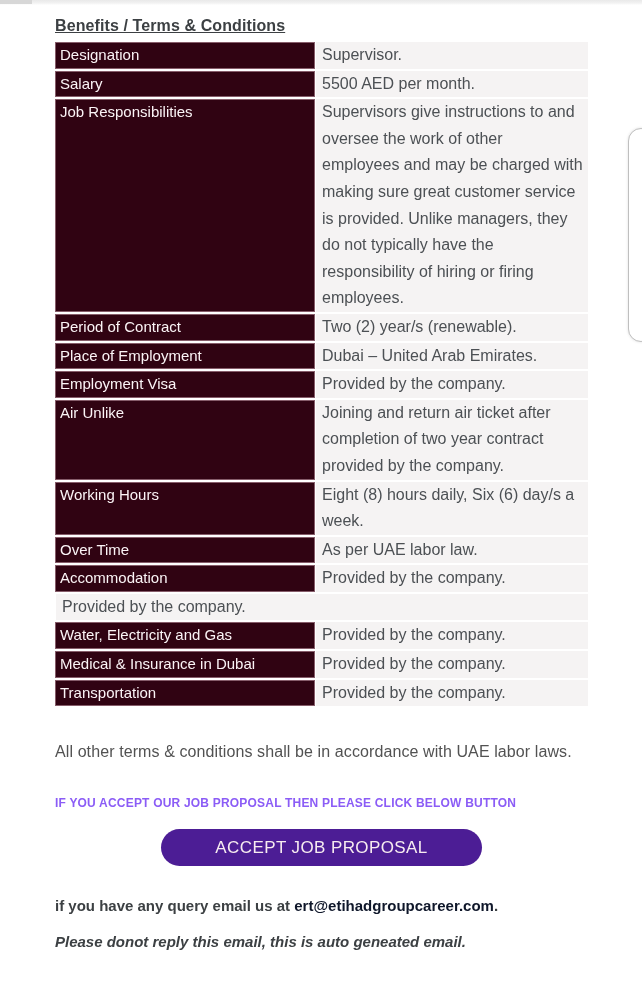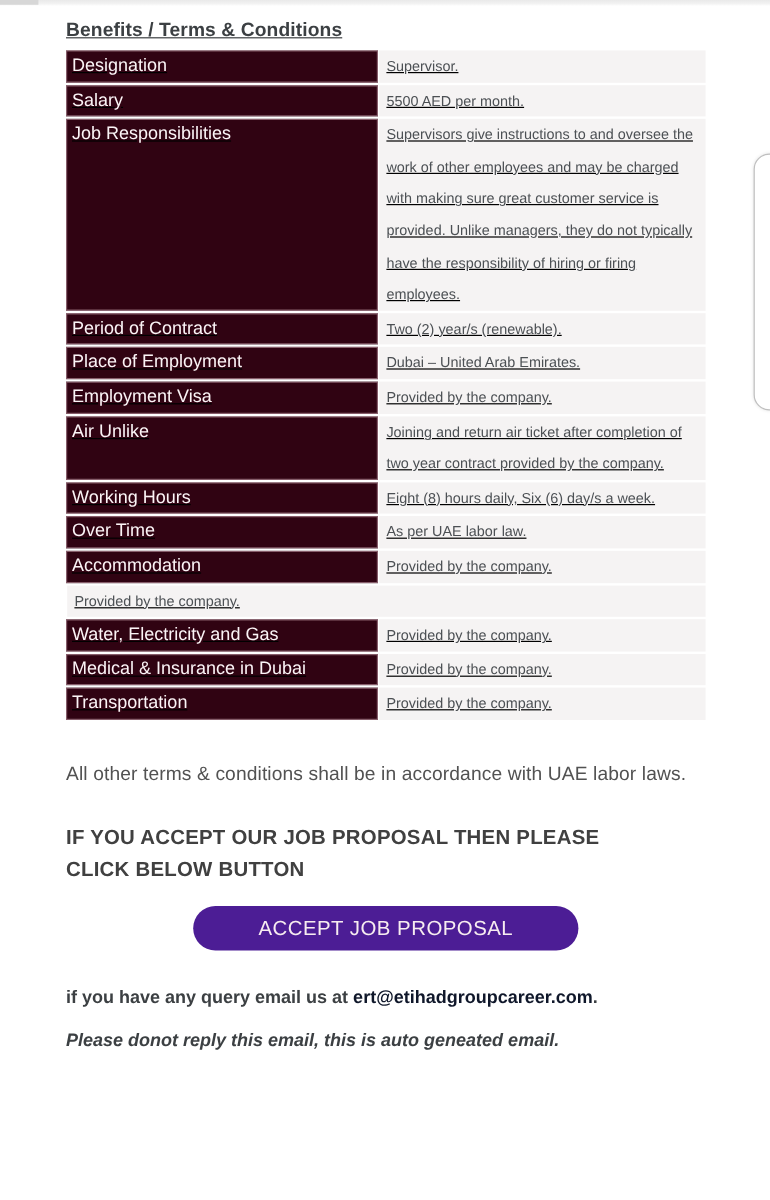--- a/index.html
+++ b/index.html
@@ -42,58 +42,57 @@
     color: #3c4043;
     text-decoration: underline;
     letter-spacing: 0.1px;
   }
 
   .terms-table { width: 533px; }
 
   .t-row {
     display: flex;
     margin-bottom: 2px;
-    text-decoration: underline;
   }
   .cell-label {
     width: 260px;
     flex: 0 0 260px;
     background: #300312;
     color: #fbf4f6;
     font-size: 15px;
     line-height: 26.6px;
     padding-left: 5px;
     box-sizing: border-box;
     box-shadow: inset 0 0 0 1px rgba(240, 205, 214, 0.45);
   }
   .cell-value {
     flex: 1 1 auto;
     background: #f5f3f3;
     color: #4c5054;
-    font-size: 12px;
+    font-size: 16px;
     line-height: 26.6px;
     padding-left: 6px;
     padding-right: 4px;
     box-sizing: border-box;
     margin-left: 1px;
   }
 
   .terms-note {
     margin-top: 37px;
     font-size: 16px;
     color: #525252;
     letter-spacing: 0.1px;
   }
 
   .accept-instruction {
     margin-top: 29px;
     width: 490px;
-    font-size: 17px;
-    font-weight: bold;
-    color: #404040;
+    font-size: 12px;
+    font-weight: bold;
+    color: #8b5cf6;
     line-height: 27px;
     letter-spacing: 0.2px;
   }
 
   .accept-button {
     display: block;
     margin: 9px auto 0 auto;
     width: 321px;
     height: 37px;
     background: #4c1d95;

